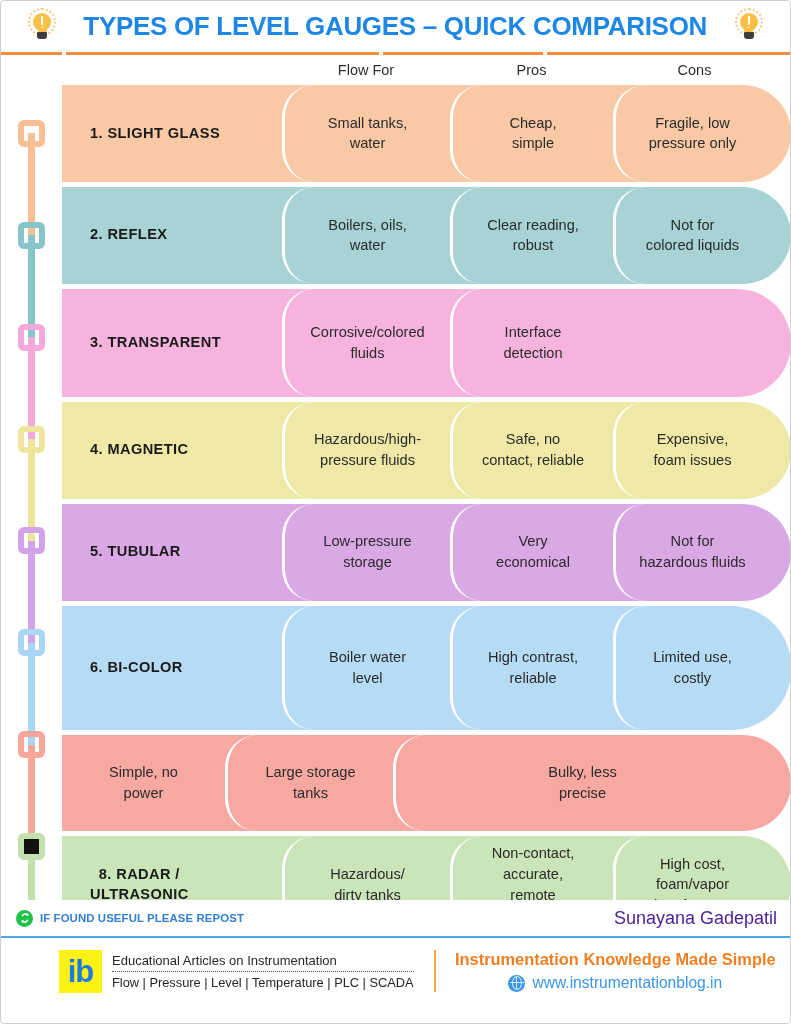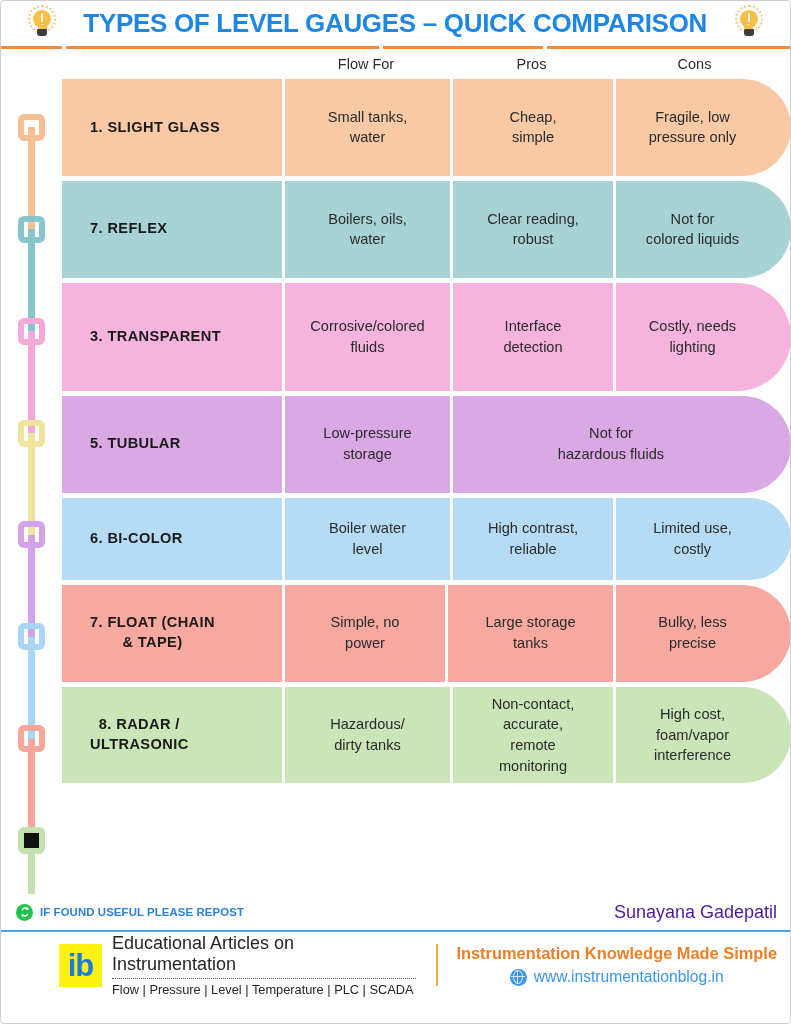--- a/index.html
+++ b/index.html
@@ -9,21 +9,21 @@
     overflow: hidden;
   }
   body {
     font-family: "Liberation Sans", sans-serif;
     background: #ffffff;
     position: relative;
   }
 
   
   .header {
-    height: 46px;
+    height: 52px;
     display: flex;
     align-items: center;
     justify-content: center;
     gap: 18px;
     padding: 0 14px;
     background: #ffffff;
   }
   .title {
     font-size: 26.5px;
     font-weight: bold;
@@ -179,20 +179,21 @@
     color: #1a1a1a;
     line-height: 1.35;
   }
   .cell.v1 { width: 168px; }
   .cell.v2 { width: 163px; }
   .cell.v3 { width: 163px; flex: 1; padding-right: 30px; }
   .cell.val {
     font-size: 14.6px;
     color: #2b2b2b;
     line-height: 1.42;
+    border-radius: 32px;
   }
 
   
   .repost {
     position: relative;
     height: 36px;
     display: flex;
     align-items: center;
     padding: 0 14px 0 16px;
     background: #ffffff;
@@ -237,21 +238,21 @@
     font-weight: bold;
     font-size: 31px;
     line-height: 43px;
     text-align: center;
     letter-spacing: -1px;
     flex: none;
     font-family: "Liberation Sans", sans-serif;
   }
   .brand-lines { display: flex; flex-direction: column; }
   .brand-top {
-    font-size: 18px;
+    font-size: 13px;
     color: #262626;
     padding-bottom: 3px;
     border-bottom: 1.5px dotted #555;
   }
   .brand-sub {
     font-size: 12.8px;
     color: #262626;
     padding-top: 3px;
   }
   .vdiv {
@@ -370,44 +371,49 @@
   </div>
 
   <div class="rows">
       <div class="row" style="background: rgb(249, 201, 165); height: 96.875px;">
         <div class="cell name">1. SLIGHT GLASS</div>
         <div class="cell val v1">Small tanks,<br>water</div>
         <div class="cell val v2">Cheap,<br>simple</div>
         <div class="cell val v3">Fragile, low<br>pressure only</div>
       </div>
       <div class="row" style="background: rgb(168, 211, 213); height: 96.875px;">
-        <div class="cell name">7. REFLEX</div>
+        <div class="cell name">2. REFLEX</div>
         <div class="cell val v1">Boilers, oils,<br>water</div>
         <div class="cell val v2">Clear reading,<br>robust</div>
         <div class="cell val v3">Not for<br>colored liquids</div>
       </div>
       <div class="row" style="background: rgb(245, 179, 221); height: 108px;">
         <div class="cell name">3. TRANSPARENT</div>
         <div class="cell val v1">Corrosive/colored<br>fluids</div>
         <div class="cell val v2">Interface<br>detection</div>
-        <div class="cell val v3">Costly, needs<br>lighting</div>
+      </div>
+      <div class="row" style="background: rgb(238, 233, 166); height: 96.875px;">
+        <div class="cell name">4. MAGNETIC</div>
+        <div class="cell val v1">Hazardous/high-<br>pressure fluids</div>
+        <div class="cell val v2">Safe, no<br>contact, reliable</div>
+        <div class="cell val v3">Expensive,<br>foam issues</div>
       </div>
       <div class="row" style="background: rgb(217, 168, 229); height: 96.875px;">
         <div class="cell name">5. TUBULAR</div>
         <div class="cell val v1">Low-pressure<br>storage</div>
+        <div class="cell val v2">Very<br>economical</div>
         <div class="cell val v3">Not for<br>hazardous fluids</div>
       </div>
-      <div class="row" style="background: rgb(182, 220, 245); height: 82px;">
+      <div class="row" style="background: rgb(182, 220, 245); height: 124px;">
         <div class="cell name">6. BI-COLOR</div>
         <div class="cell val v1">Boiler water<br>level</div>
         <div class="cell val v2">High contrast,<br>reliable</div>
         <div class="cell val v3">Limited use,<br>costly</div>
       </div>
       <div class="row" style="background: rgb(247, 168, 160); height: 96.875px;">
-        <div class="cell name">7. FLOAT (CHAIN<br>&amp; TAPE)</div>
         <div class="cell val v2">Simple, no<br>power</div>
         <div class="cell val v1">Large storage<br>tanks</div>
         <div class="cell val v3">Bulky, less<br>precise</div>
       </div>
       <div class="row" style="background: rgb(202, 229, 184); height: 96.875px;">
         <div class="cell name">8. RADAR /<br>ULTRASONIC</div>
         <div class="cell val v1">Hazardous/<br>dirty tanks</div>
         <div class="cell val v2">Non-contact,<br>accurate,<br>remote<br>monitoring</div>
         <div class="cell val v3">High cost,<br>foam/vapor<br>interference</div>
       </div>

